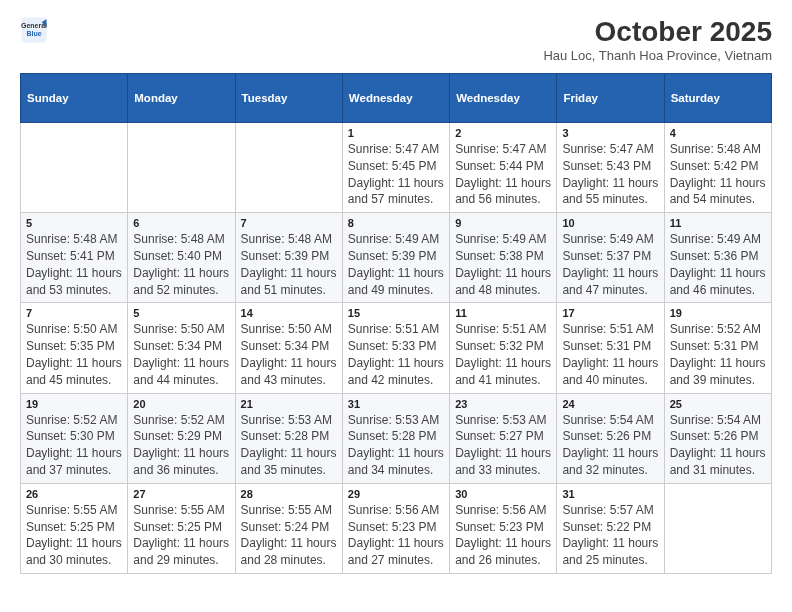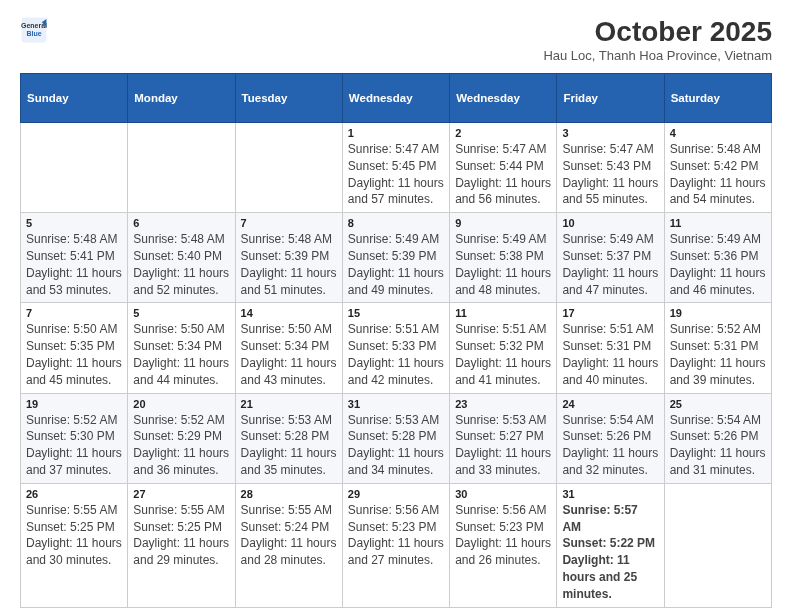--- a/index.html
+++ b/index.html
@@ -303,21 +303,21 @@
 Daylight: 11 hours and 27 minutes.</div>
           </td>
           <td>
             <div class="day-num">30</div>
             <div class="day-info" style="white-space: pre-line;">Sunrise: 5:56 AM
 Sunset: 5:23 PM
 Daylight: 11 hours and 26 minutes.</div>
           </td>
           <td>
             <div class="day-num">31</div>
-            <div class="day-info" style="white-space: pre-line; font-weight: bold;">Sunrise: 5:57 AM
+            <div class="day-info" style="white-space: pre-line;">Sunrise: 5:57 AM
 Sunset: 5:22 PM
 Daylight: 11 hours and 25 minutes.</div>
           </td>
           <td class="empty"></td>
         </tr>
       </tbody>
   </table>
 </div>
 
 </body></html>

